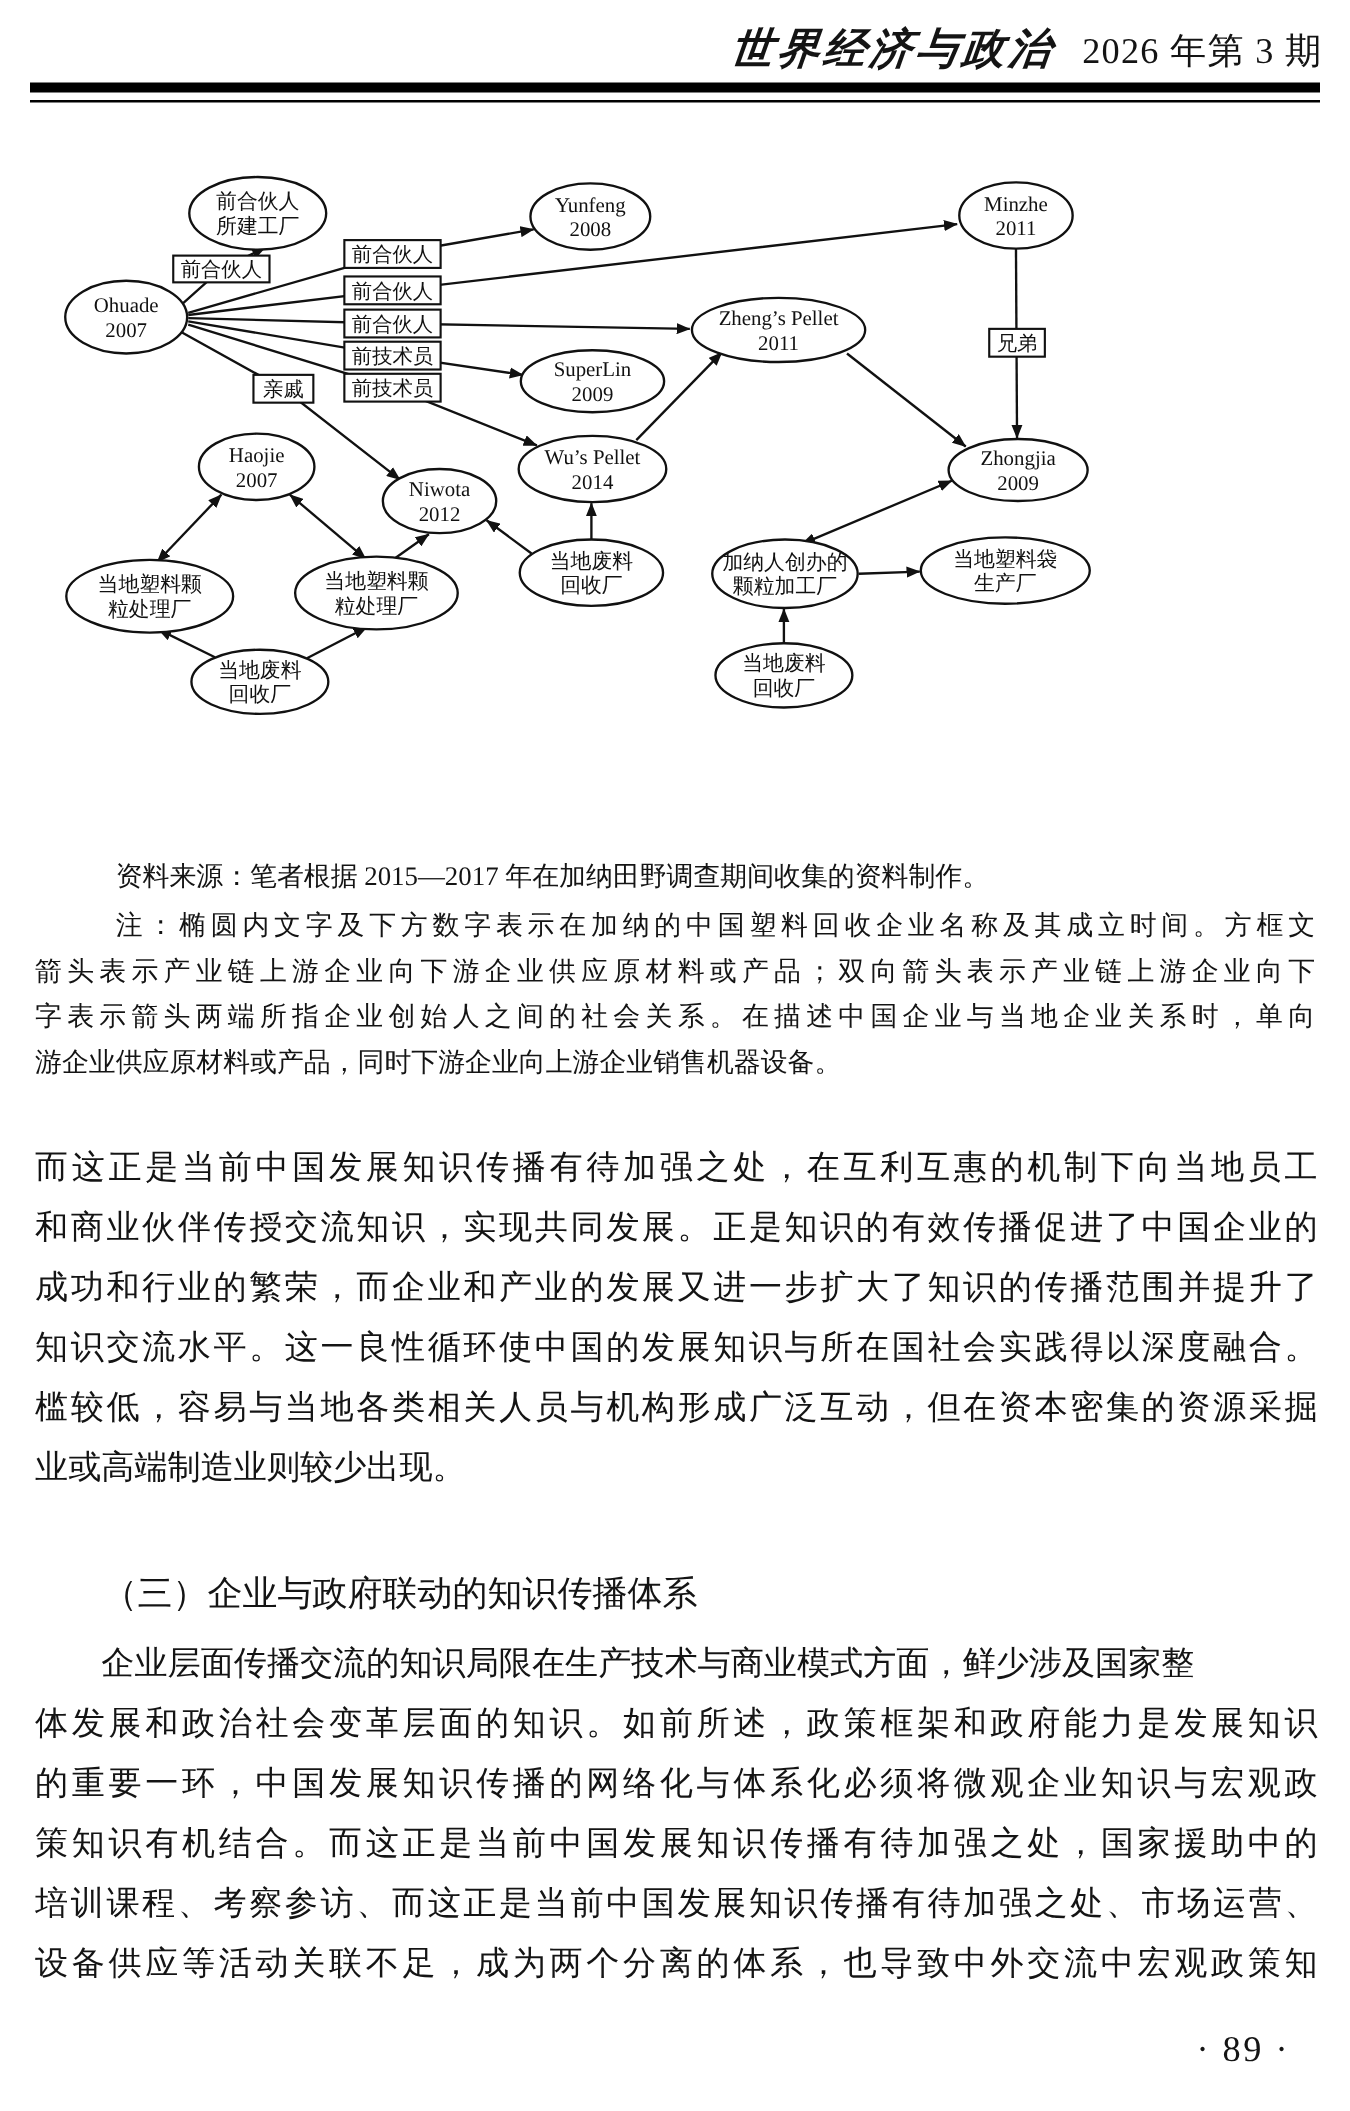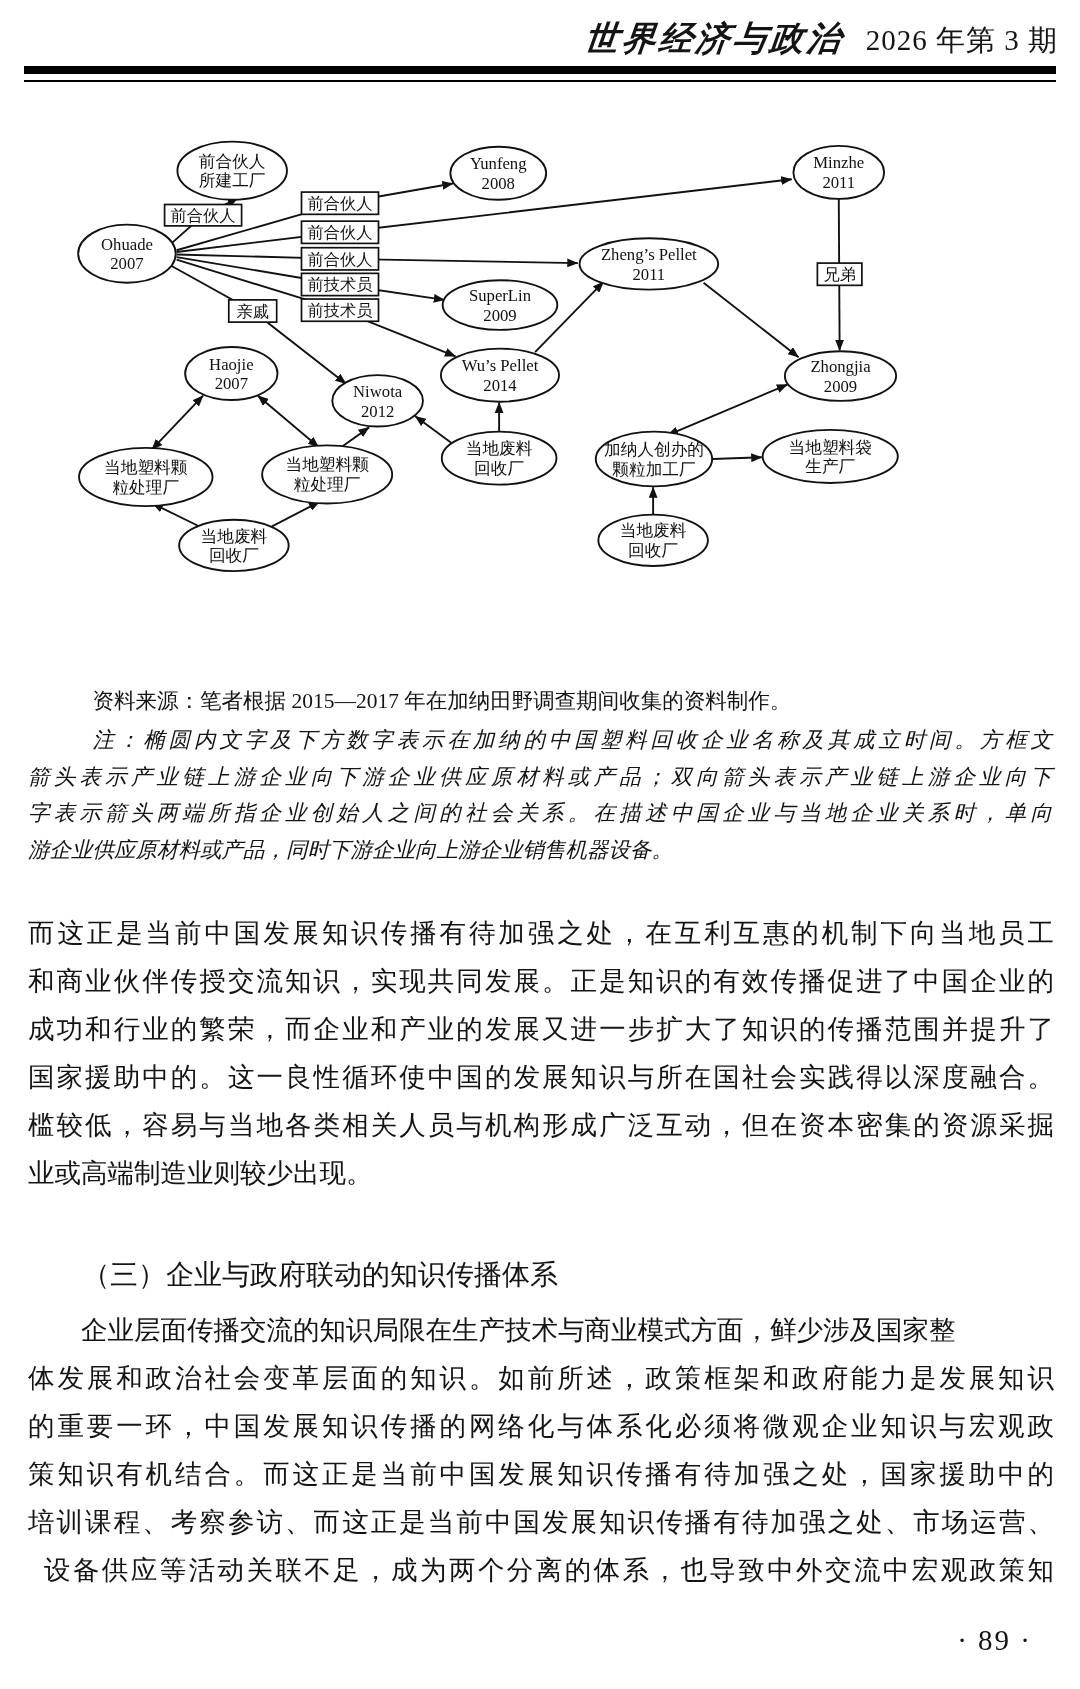--- a/index.html
+++ b/index.html
@@ -7,38 +7,38 @@
   .page{position:absolute;inset:0;background:#fff;}
 
   
   .header{position:absolute;top:16px;right:22px;white-space:nowrap;text-align:right;}
   .journal-title{display:inline-block;font-style:italic;font-weight:bold;font-size:34px;letter-spacing:3px;transform:skewX(-6deg);margin-right:22px;}
   .issue{display:inline-block;font-size:29px;letter-spacing:1px;}
   .rule-thick{position:absolute;top:66px;left:24px;width:1032px;height:8px;background:#000;}
   .rule-thin{position:absolute;top:80px;left:24px;width:1032px;height:2px;background:#000;}
 
   
-  .figure{position:absolute;top:95px;left:0;width:924px;height:515px;padding-left:26px;}
+  .figure{position:absolute;top:95px;left:0;width:924px;height:515px;}
   .figure svg{width:100%;height:100%;display:block;}
   .fig-caption{position:absolute;top:620px;left:0;width:100%;text-align:center;
     font-family:"Liberation Sans","DejaVu Sans",sans-serif;font-weight:bold;font-size:24px;letter-spacing:1px;}
   .fig-source{position:absolute;top:686px;left:28px;width:1024px;font-size:21.5px;text-indent:3em;}
-  .fig-note{position:absolute;top:722px;left:28px;width:1024px;font-size:21.5px;line-height:36.5px;font-style:italic;}
+  .fig-note{position:absolute;top:722px;left:28px;width:1024px;font-size:21.5px;line-height:36.5px;}
   .fig-note .line{text-align:justify;}
   .fig-note .line:not(:last-child){text-align-last:justify;}
   .fig-note .line:first-child{text-indent:3em;}
 
   
   .para{position:absolute;left:28px;width:1026px;font-size:26.5px;line-height:48px;}
   .para .line{text-align:justify;}
   .para .line:not(:last-child){text-align-last:justify;}
   .para-1{top:909px;}
   .para-2{top:1306px;}
   .para-2 .line:first-child{text-indent:2em;text-align-last:left;}
-  .para-2 .line:last-child{text-align-last:justify;margin-left:16px;}
+  .para-2 .line:last-child{text-align-last:justify;}
   .section-heading{position:absolute;top:1251px;left:28px;width:1026px;
     font-family:"Liberation Sans","DejaVu Sans",sans-serif;font-weight:normal;font-size:28px;line-height:48px;text-indent:54px;}
   .page-number{position:absolute;top:1624px;right:48px;font-size:29px;letter-spacing:2px;}
 </style>
 </head>
 <body>
 
 <div class="page">
 
   <div class="header">
@@ -205,21 +205,21 @@
       <div class="line">注：椭圆内文字及下方数字表示在加纳的中国塑料回收企业名称及其成立时间。方框文</div>
       <div class="line">箭头表示产业链上游企业向下游企业供应原材料或产品；双向箭头表示产业链上游企业向下</div>
       <div class="line">字表示箭头两端所指企业创始人之间的社会关系。在描述中国企业与当地企业关系时，单向</div>
       <div class="line">游企业供应原材料或产品，同时下游企业向上游企业销售机器设备。</div>
     </div>
 
   <div class="para para-1">
       <div class="line">而这正是当前中国发展知识传播有待加强之处，在互利互惠的机制下向当地员工</div>
       <div class="line">和商业伙伴传授交流知识，实现共同发展。正是知识的有效传播促进了中国企业的</div>
       <div class="line">成功和行业的繁荣，而企业和产业的发展又进一步扩大了知识的传播范围并提升了</div>
-      <div class="line">国家援助中的。这一良性循环使中国的发展知识与所在国社会实践得以深度融合。</div>
+      <div class="line">知识交流水平。这一良性循环使中国的发展知识与所在国社会实践得以深度融合。</div>
       <div class="line">槛较低，容易与当地各类相关人员与机构形成广泛互动，但在资本密集的资源采掘</div>
       <div class="line">业或高端制造业则较少出现。</div>
     </div>
   <div class="section-heading">（三）企业与政府联动的知识传播体系</div>
   <div class="para para-2">
       <div class="line">企业层面传播交流的知识局限在生产技术与商业模式方面，鲜少涉及国家整</div>
       <div class="line">体发展和政治社会变革层面的知识。如前所述，政策框架和政府能力是发展知识</div>
       <div class="line">的重要一环，中国发展知识传播的网络化与体系化必须将微观企业知识与宏观政</div>
       <div class="line">策知识有机结合。而这正是当前中国发展知识传播有待加强之处，国家援助中的</div>
       <div class="line">培训课程、考察参访、而这正是当前中国发展知识传播有待加强之处、市场运营、</div>

